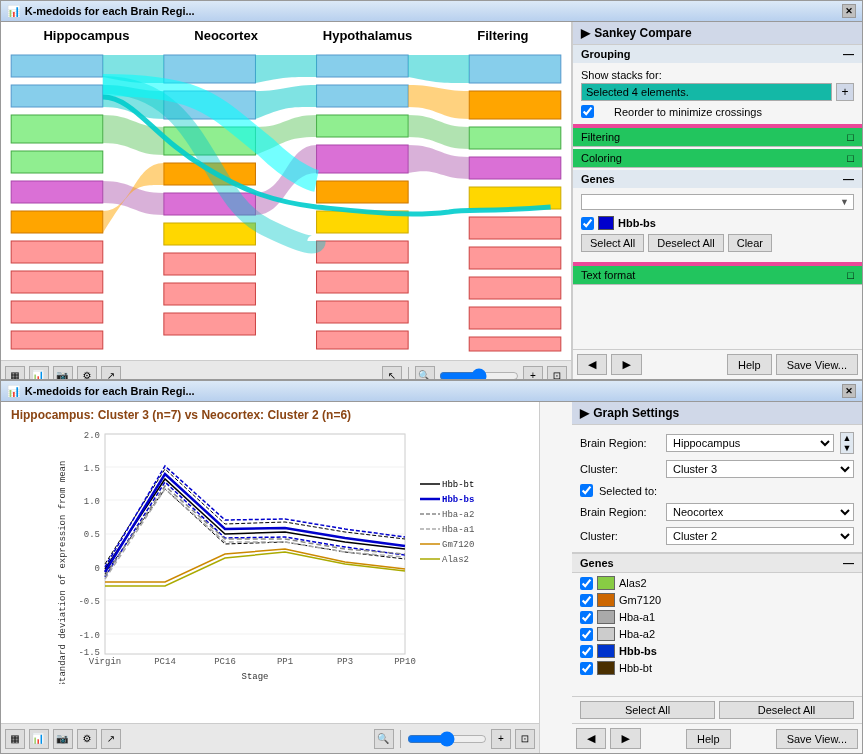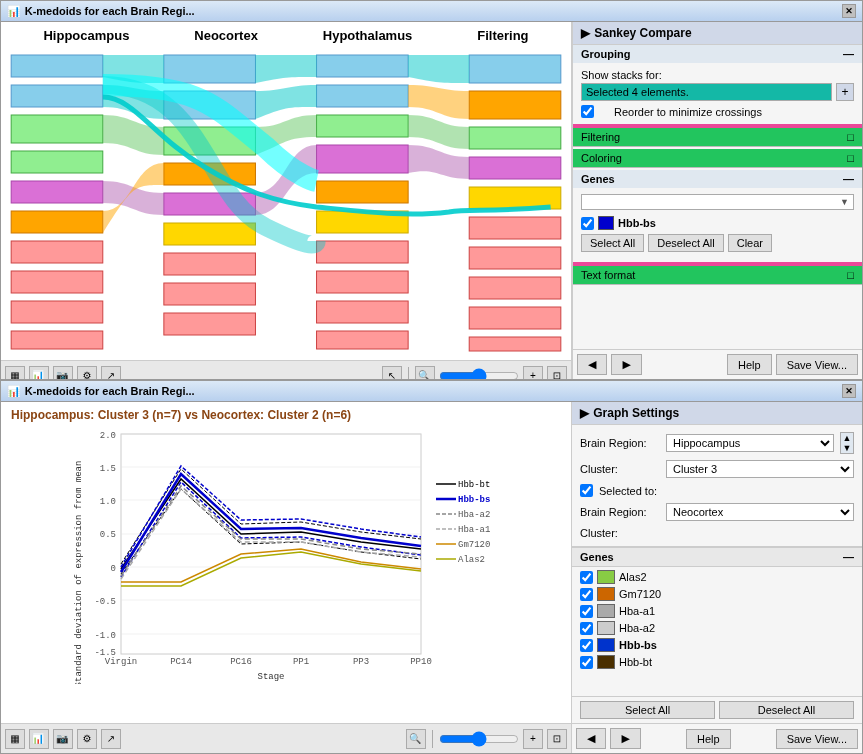--- a/index.html
+++ b/index.html
@@ -252,21 +252,21 @@
 </div>
 
 <div class="window" style="height:374px; display:flex; flex-direction:column;">
   <div class="title-bar">
     <div class="title-bar-left">
       <span style="font-size:11px;">📊</span>
       <span>K-medoids for each Brain Regi...</span>
     </div>
     <div class="tab-close">✕</div>
   </div>
-  <div style="display:flex; flex:1; overflow:hidden;">
+  <div style="display:flex; flex:1; overflow:hidden;gap:32px;">
 
     <div class="chart-panel">
       <div class="chart-title">Hippocampus: Cluster 3 (n=7) vs Neocortex: Cluster 2 (n=6)</div>
       <div class="chart-area">
         <svg viewBox="0 0 430 260" style="width:100%; height:260px;">
 
           <rect x="50" y="10" width="300" height="220" fill="white" stroke="#ccc" stroke-width="1"></rect>
 
           <line x1="50" y1="10" x2="350" y2="10" stroke="#e0e0e0" stroke-width="0.5"></line>
           <line x1="50" y1="43" x2="350" y2="43" stroke="#e0e0e0" stroke-width="0.5"></line>
@@ -378,20 +378,23 @@
 
         <div class="graph-row">
           <span class="graph-label">Brain Region:</span>
           <select class="graph-select">
             <option>Neocortex</option>
           </select>
         </div>
 
         <div class="graph-row">
           <span class="graph-label">Cluster:</span>
+          <select class="graph-select">
+            <option>Cluster 2</option>
+          </select>
         </div>
       </div>
 
       <div class="genes-header">
         <span>Genes</span>
         <span>—</span>
       </div>
 
       <div class="genes-list">
         <div class="gene-row">

